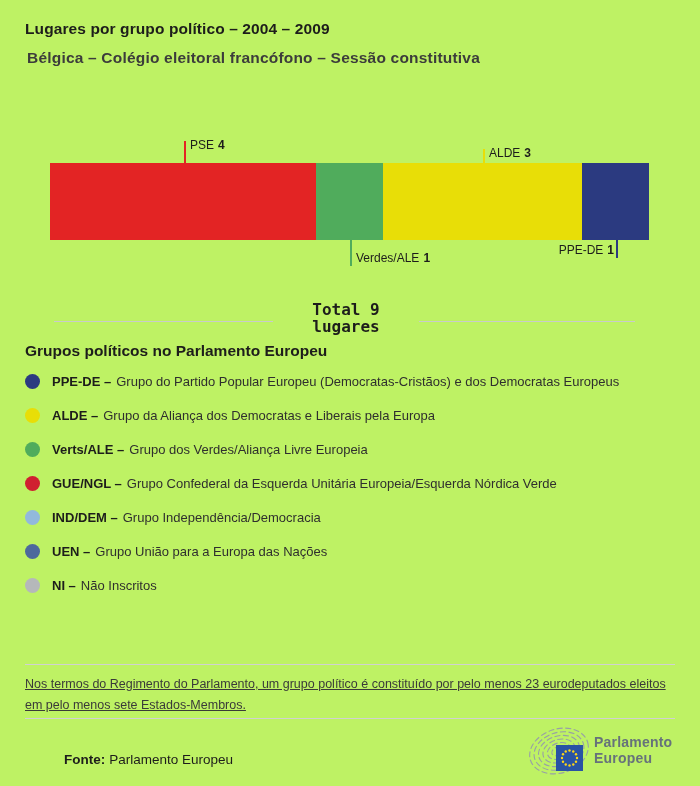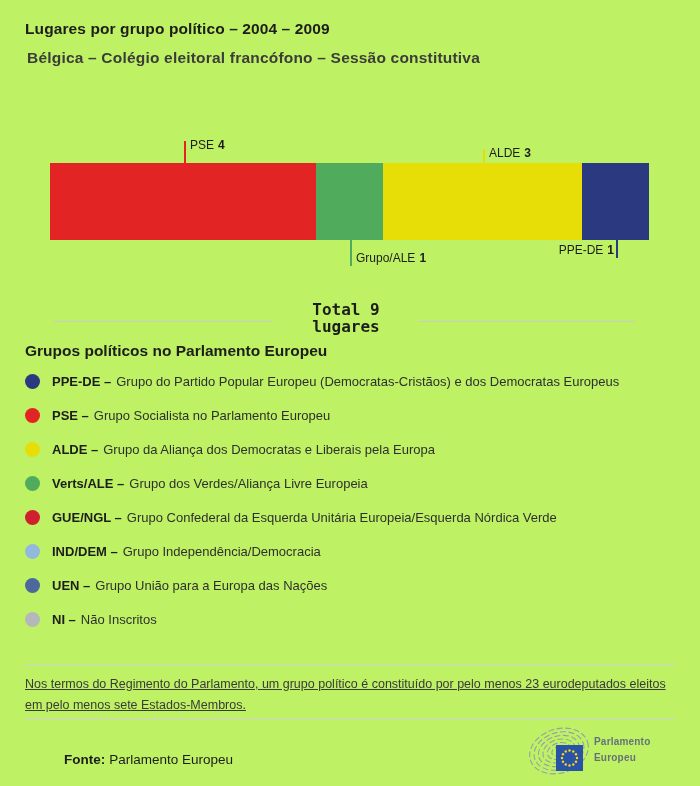--- a/index.html
+++ b/index.html
@@ -42,21 +42,21 @@
   
   .divider{position:absolute;left:25px;width:650px;height:1px;background:#d0d1d2;}
   .d1{top:664px;}
   .d2{top:718px;}
   .note{position:absolute;left:25px;top:674px;width:658px;font-size:12.5px;line-height:1.65;color:#3a3a39;margin:0;text-decoration:underline;}
   .source{position:absolute;left:25px;top:752px;font-size:13.5px;color:#1d1d1b;padding-left:39px;}
   .source b{margin-right:4px;}
 
   .logo{position:absolute;left:527px;top:724px;width:160px;height:54px;}
   .logo svg{position:absolute;left:0;top:0;}
-  .logo-text{position:absolute;left:67px;top:10px;font-size:10px;font-weight:bold;color:#66727b;line-height:16px;letter-spacing:.2px;}
+  .logo-text{position:absolute;left:67px;top:10px;font-size:14px;font-weight:bold;color:#66727b;line-height:16px;letter-spacing:.2px;}
 </style>
 </head>
 <body>
 
 <div class="page">
 
   <h1 class="title">Lugares por grupo político – 2004 – 2009</h1>
   <div class="subtitle">Bélgica – Colégio eleitoral francófono – Sessão constitutiva</div>
 
   <div class="bar">
@@ -71,46 +71,41 @@
     <span>PSE</span><b>4</b>
   </div>
 
   <div class="tick t-alde" style="background: rgb(232, 222, 7);"></div>
   <div class="callout c-alde">
     <span>ALDE</span><b>3</b>
   </div>
 
   <div class="tick t-verts" style="background: rgb(80, 172, 92);"></div>
   <div class="callout c-verts">
-    <span>Grupo/ALE</span><b>1</b>
+    <span>Verdes/ALE</span><b>1</b>
   </div>
 
   <div class="tick t-ppe" style="background: rgb(43, 58, 128);"></div>
   <div class="callout c-ppe">
     <span>PPE-DE</span><b>1</b>
   </div>
 
   <div class="hline hl-left"></div>
   <div class="total-text">
     <div>Total 9</div>
     <div>lugares</div>
   </div>
   <div class="hline hl-right"></div>
 
   <h2 class="legend-heading">Grupos políticos no Parlamento Europeu</h2>
   <div class="legend">
       <div class="lrow">
         <span class="dot" style="background: rgb(43, 58, 128);"></span>
         <span class="lcode">PPE-DE –</span>
         <span class="ldesc">Grupo do Partido Popular Europeu (Democratas-Cristãos) e dos Democratas Europeus</span>
-      </div>
-      <div class="lrow">
-        <span class="dot" style="background: rgb(227, 36, 36);"></span>
-        <span class="lcode">PSE –</span>
-        <span class="ldesc">Grupo Socialista no Parlamento Europeu</span>
       </div>
       <div class="lrow">
         <span class="dot" style="background: rgb(232, 222, 7);"></span>
         <span class="lcode">ALDE –</span>
         <span class="ldesc">Grupo da Aliança dos Democratas e Liberais pela Europa</span>
       </div>
       <div class="lrow">
         <span class="dot" style="background: rgb(80, 172, 92);"></span>
         <span class="lcode">Verts/ALE –</span>
         <span class="ldesc">Grupo dos Verdes/Aliança Livre Europeia</span>

